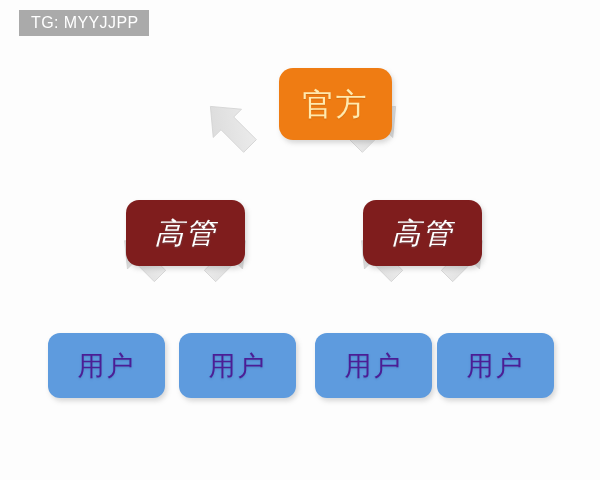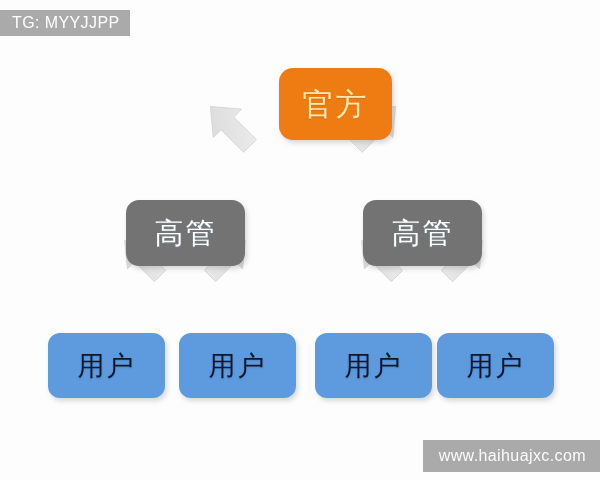--- a/index.html
+++ b/index.html
@@ -27,21 +27,21 @@
     position: absolute;
     background: #aaaaaa;
     color: #ffffff;
     font-size: 16px;
     letter-spacing: 0.4px;
     display: flex;
     align-items: center;
     white-space: nowrap;
   }
   #wm-top {
-    left: 0;
+    left: 19px;
     top: 10px;
     height: 26px;
     padding: 0 10px 0 12px;
     font-size: 16px;
   }
   #wm-bottom {
     right: 0px;
     top: 440px;
     height: 32px;
     padding: 0 14px 0 16px;
@@ -72,32 +72,33 @@
     background: #ef7c13;
     color: #ffe9ae;
     border-radius: 14px;
   }
   .node-official .label {
     font-size: 31px;
     text-shadow: 0 1px 1px rgba(140,70,0,0.25);
   }
 
   .node-exec {
-    background: #737373;
+    background: #7f1d1d;
     color: #ffffff;
     border-radius: 13px;
+    font-style: italic;
   }
   .node-exec .label {
     font-size: 29px;
     text-shadow: 0 1px 2px rgba(110,160,175,0.35);
   }
 
   .node-user {
     background: #5e9bde;
-    color: #0f172a;
+    color: #4c1d95;
     border-radius: 12px;
   }
   .node-user .label {
     font-size: 27px;
     text-shadow: 0 1px 2px rgba(50,95,160,0.35);
   }
 
   
   .arrow {
     position: absolute;
@@ -222,17 +223,14 @@
   </div>
 
   <div class="node node-user" style="left:315px; top:333px; width:117px; height:65px;">
     <span class="label">用户</span>
   </div>
 
   <div class="node node-user" style="left:437px; top:333px; width:117px; height:65px;">
     <span class="label">用户</span>
   </div>
 
-  <div class="wm" id="wm-bottom">
-    <span>www.haihuajxc.com</span>
-  </div>
 
 </div>
 
 </body></html>

